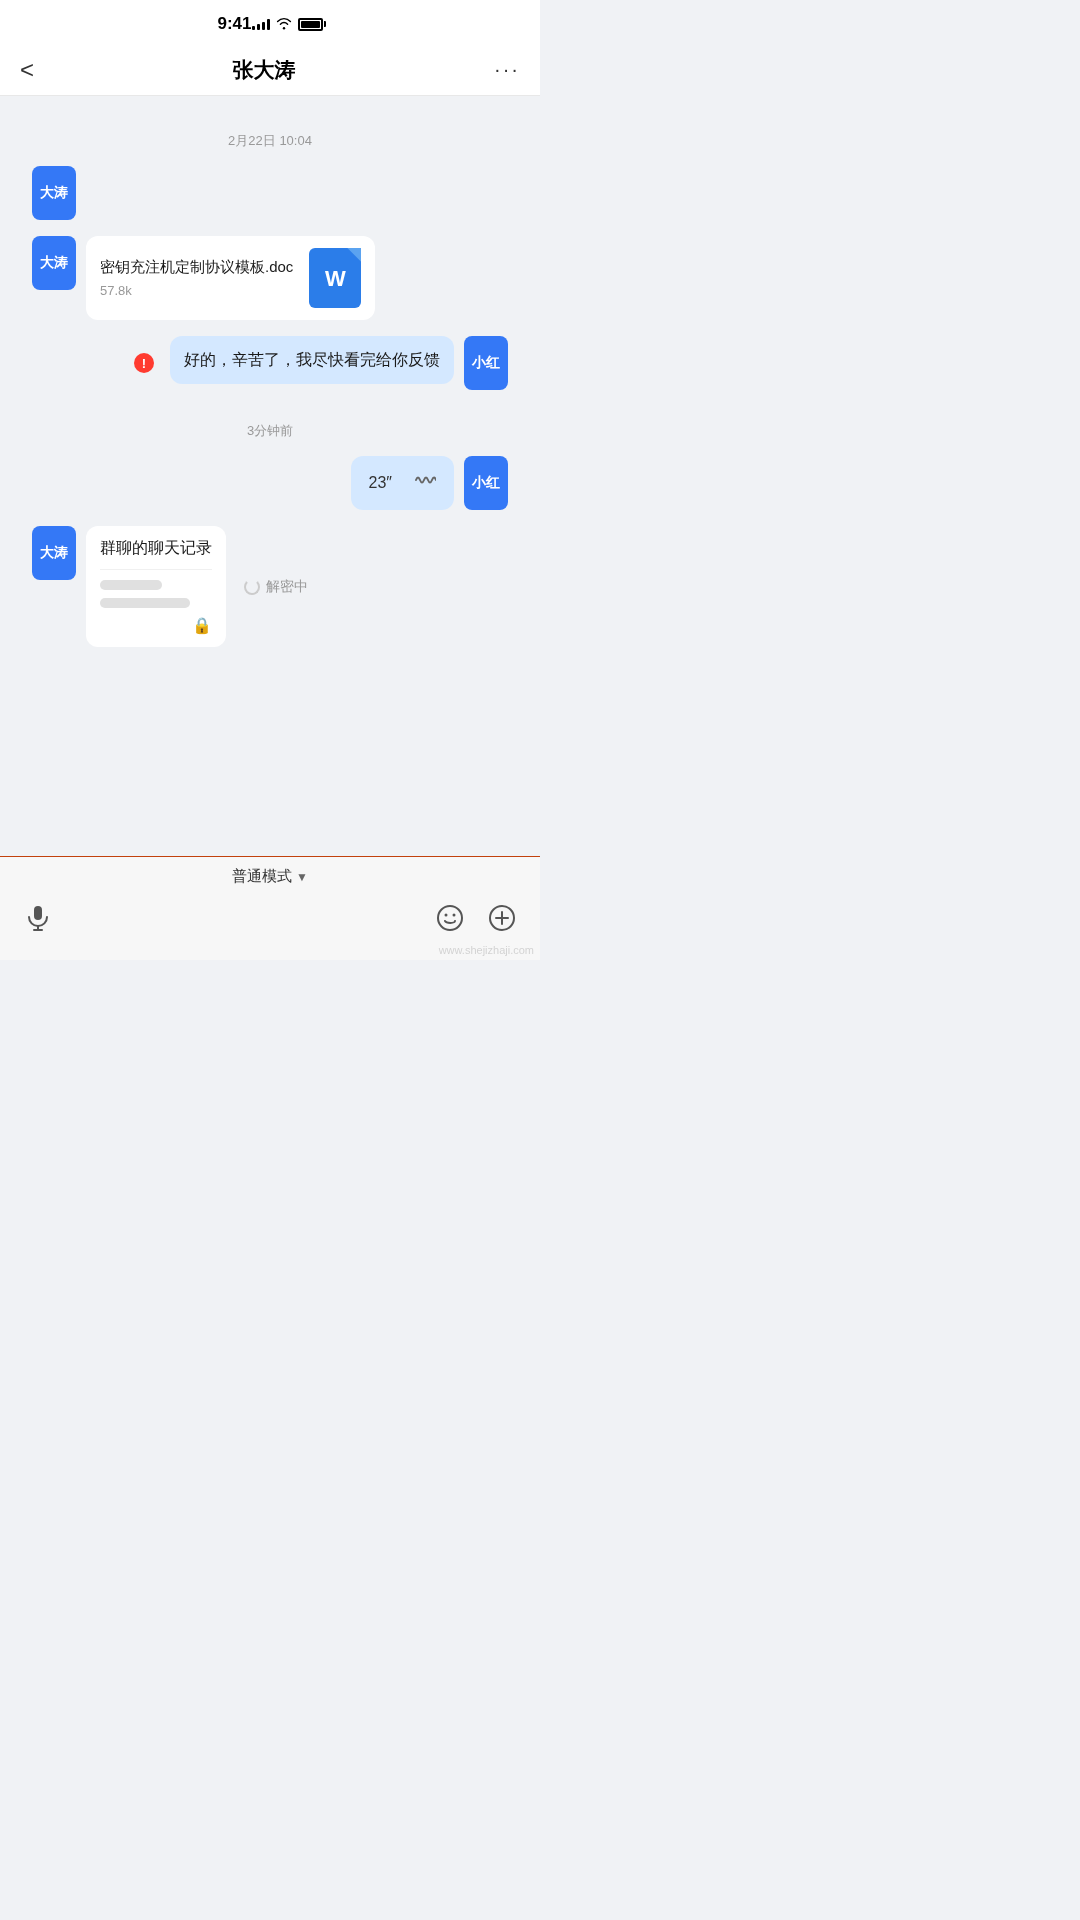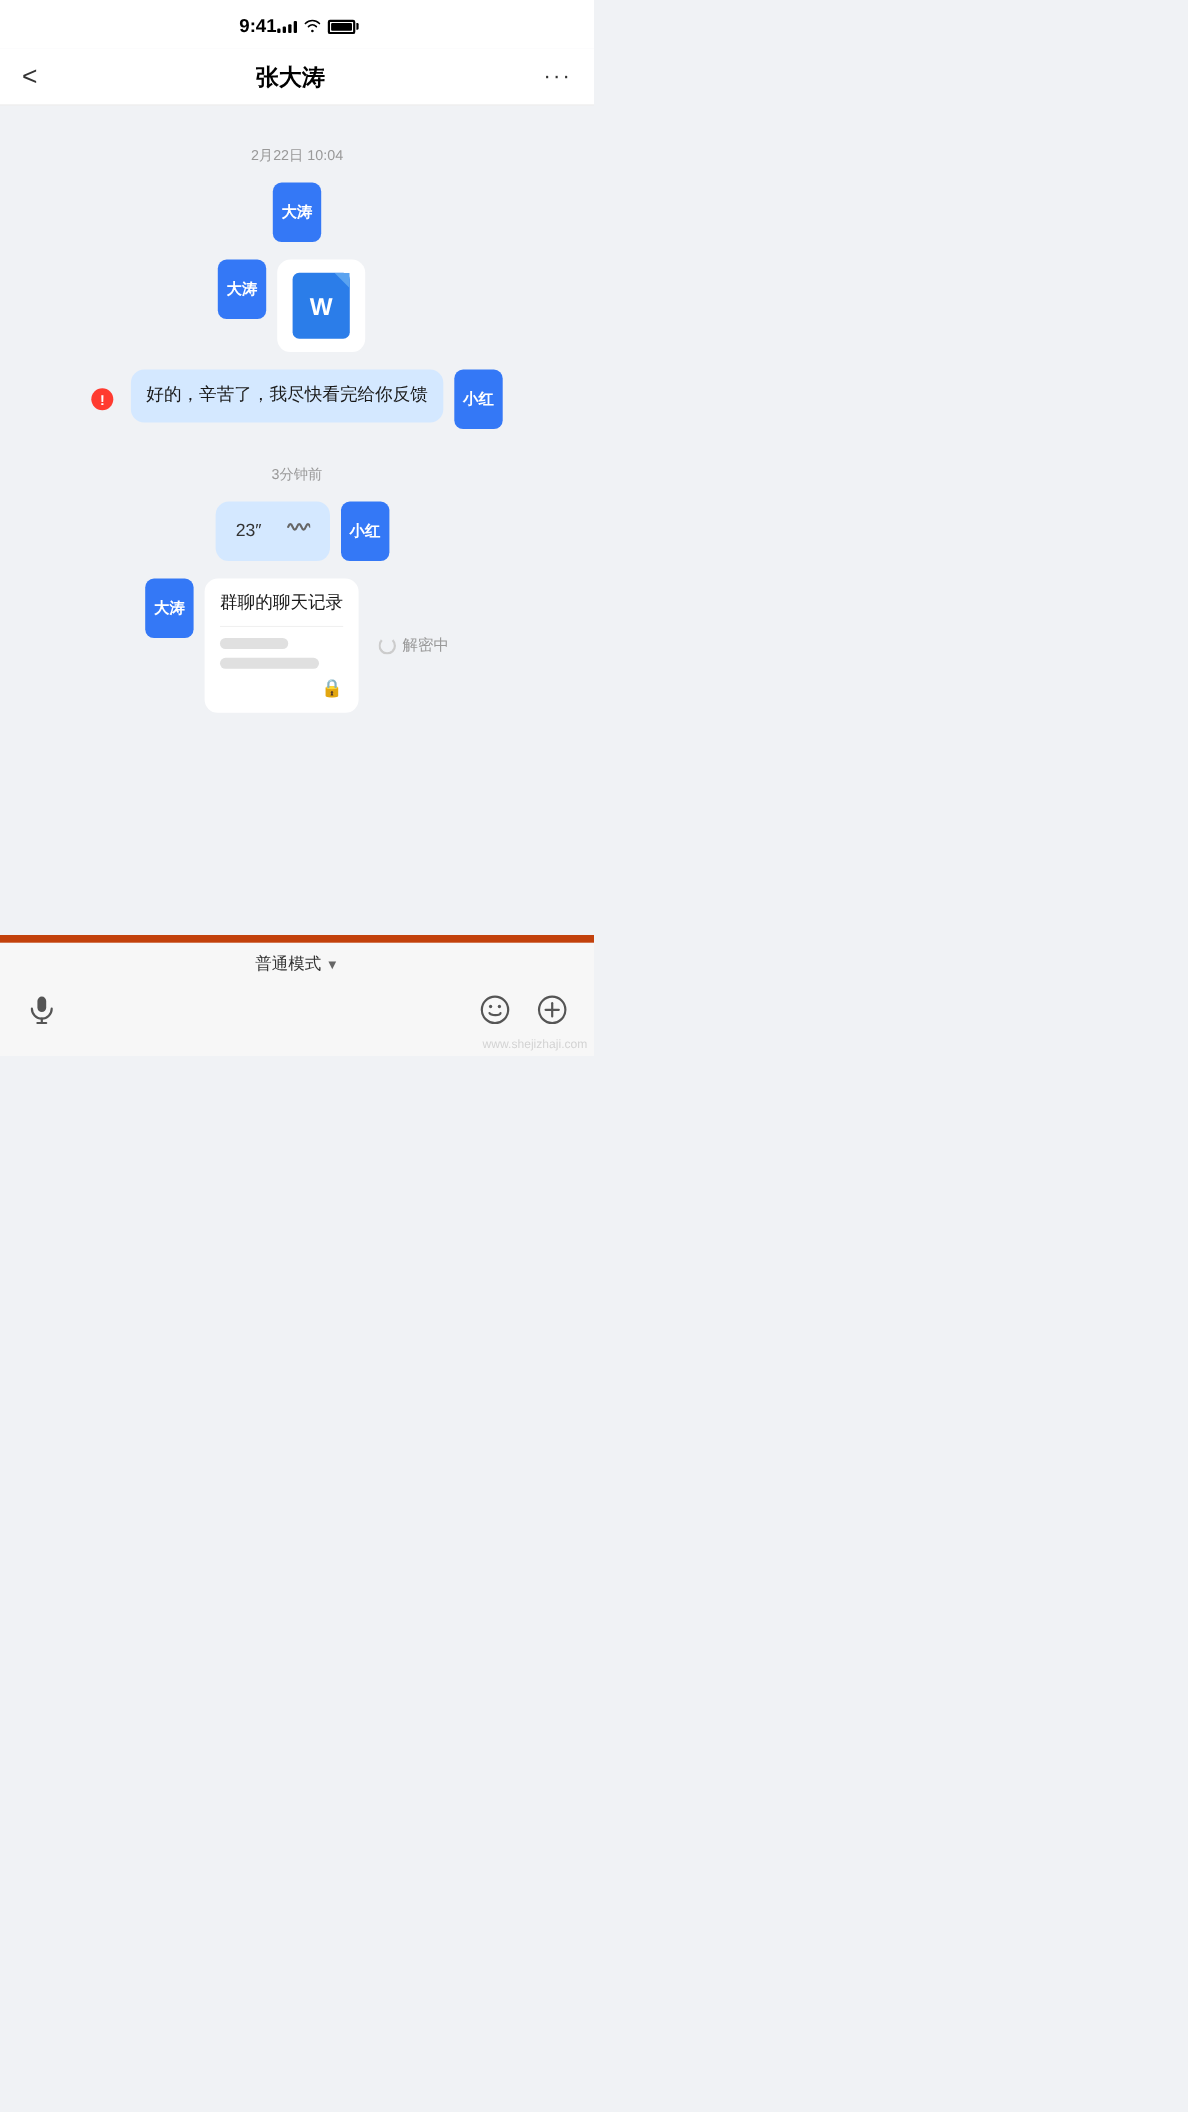--- a/index.html
+++ b/index.html
@@ -98,26 +98,25 @@
     .nav-more {
       font-size: 20px;
       color: #333;
       letter-spacing: 2px;
     }
 
     
     .chat-area {
       flex: 1;
       overflow-y: auto;
-      padding: 20px 16px;
+      padding: 20px 32px;
       display: flex;
       flex-direction: column;
       gap: 0;
       height: calc(960px - 44px - 52px - 100px);
-      align-items: center;
     }
 
     
     .timestamp {
       text-align: center;
       color: #999;
       font-size: 13px;
       margin: 16px 0;
     }
 
@@ -291,21 +290,21 @@
       border-top-color: transparent;
     }
 
     
     .bottom-bar {
       position: absolute;
       bottom: 0;
       left: 0;
       right: 0;
       background: #f7f7f7;
-      border-top: 7px solid #c2410c;
+      border-top: 1px solid #c2410c;
     }
     .mode-selector {
       text-align: center;
       padding: 10px 0 6px;
       font-size: 15px;
       color: #333;
       display: flex;
       align-items: center;
       justify-content: center;
       gap: 4px;
@@ -380,20 +379,24 @@
   <div class="timestamp">2月22日 10:04</div>
 
   <div class="msg-row">
     <div class="avatar">大涛</div>
   </div>
 
   <div class="msg-row">
     <div class="avatar">大涛</div>
     <div class="bubble">
       <div class="file-bubble">
+        <div class="file-info">
+          <div class="file-name">密钥充注机定制协议模板.doc</div>
+          <div class="file-size">57.8k</div>
+        </div>
         <div class="file-icon">
           <span>W</span>
         </div>
       </div>
     </div>
   </div>
 
 
   <div class="msg-row sent">
     <div class="avatar">小红</div>

